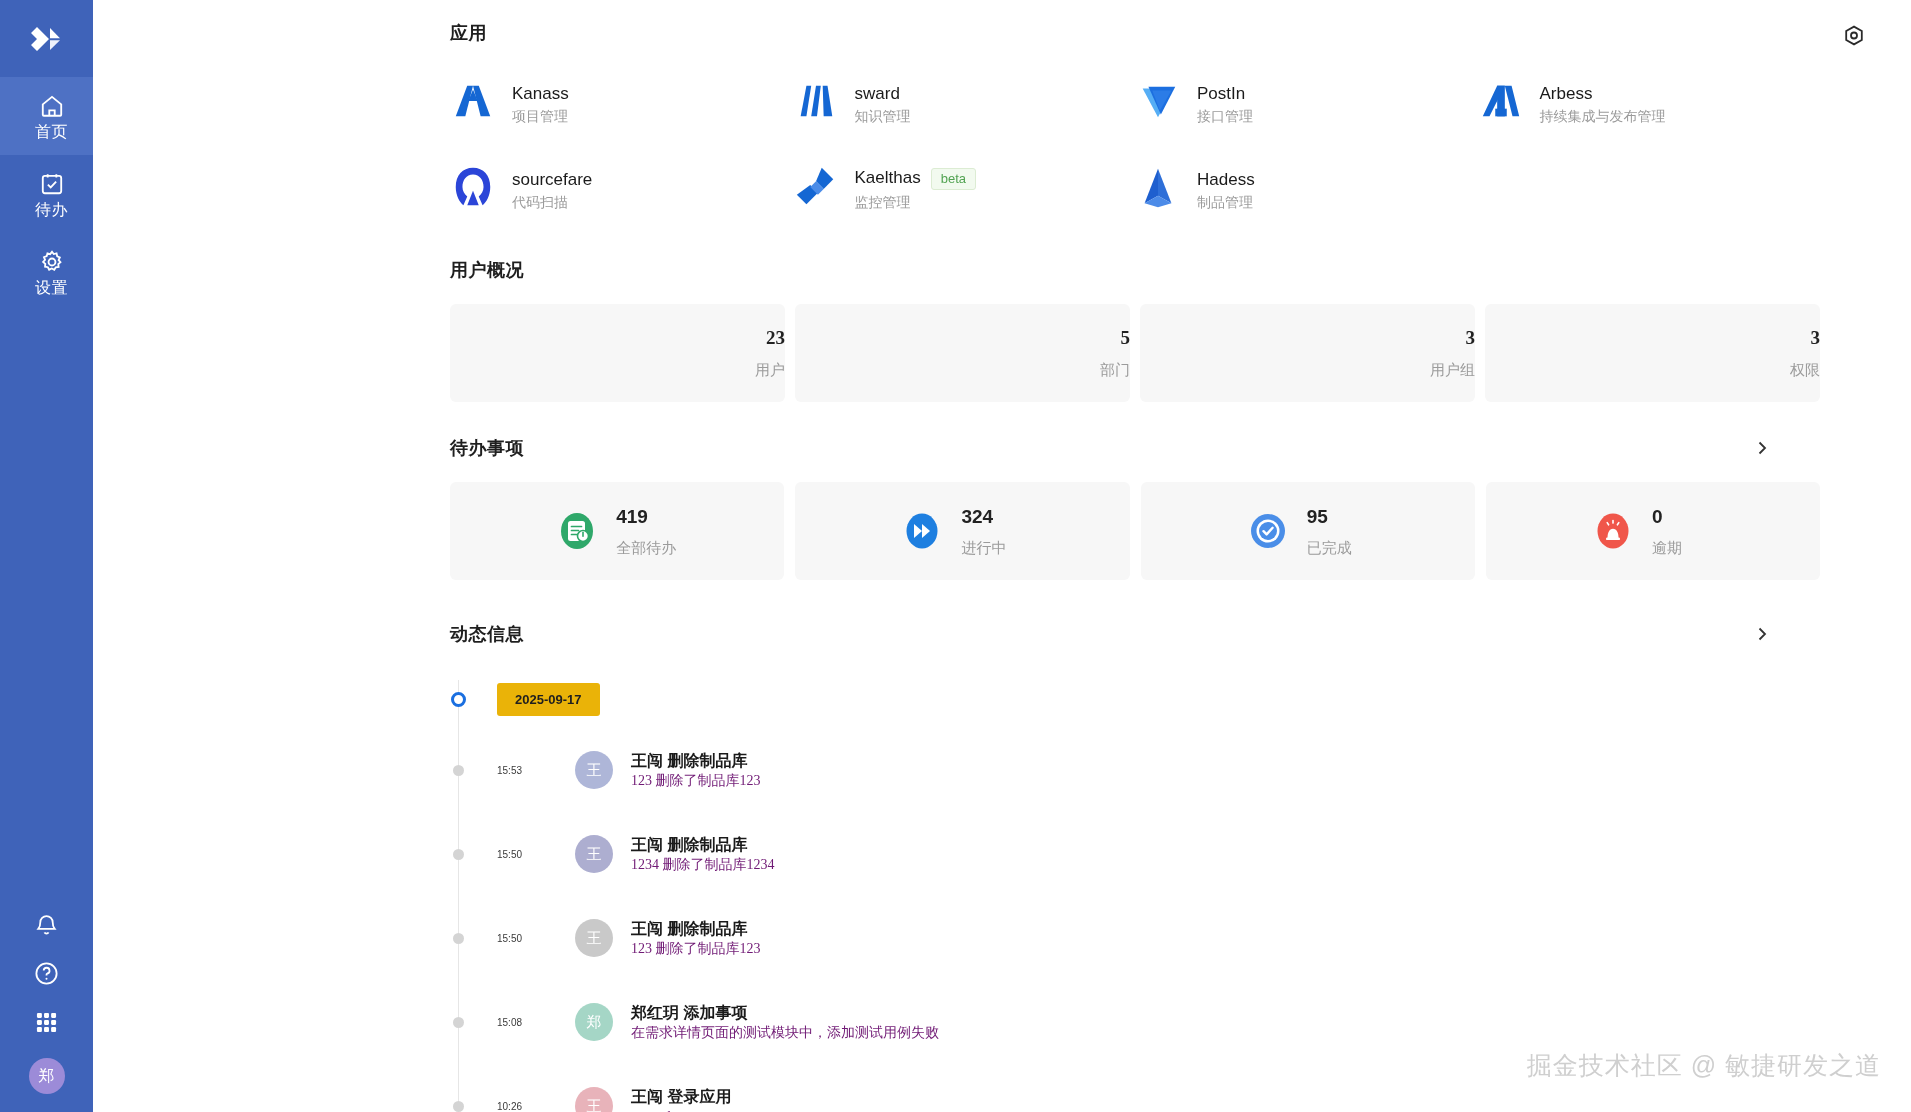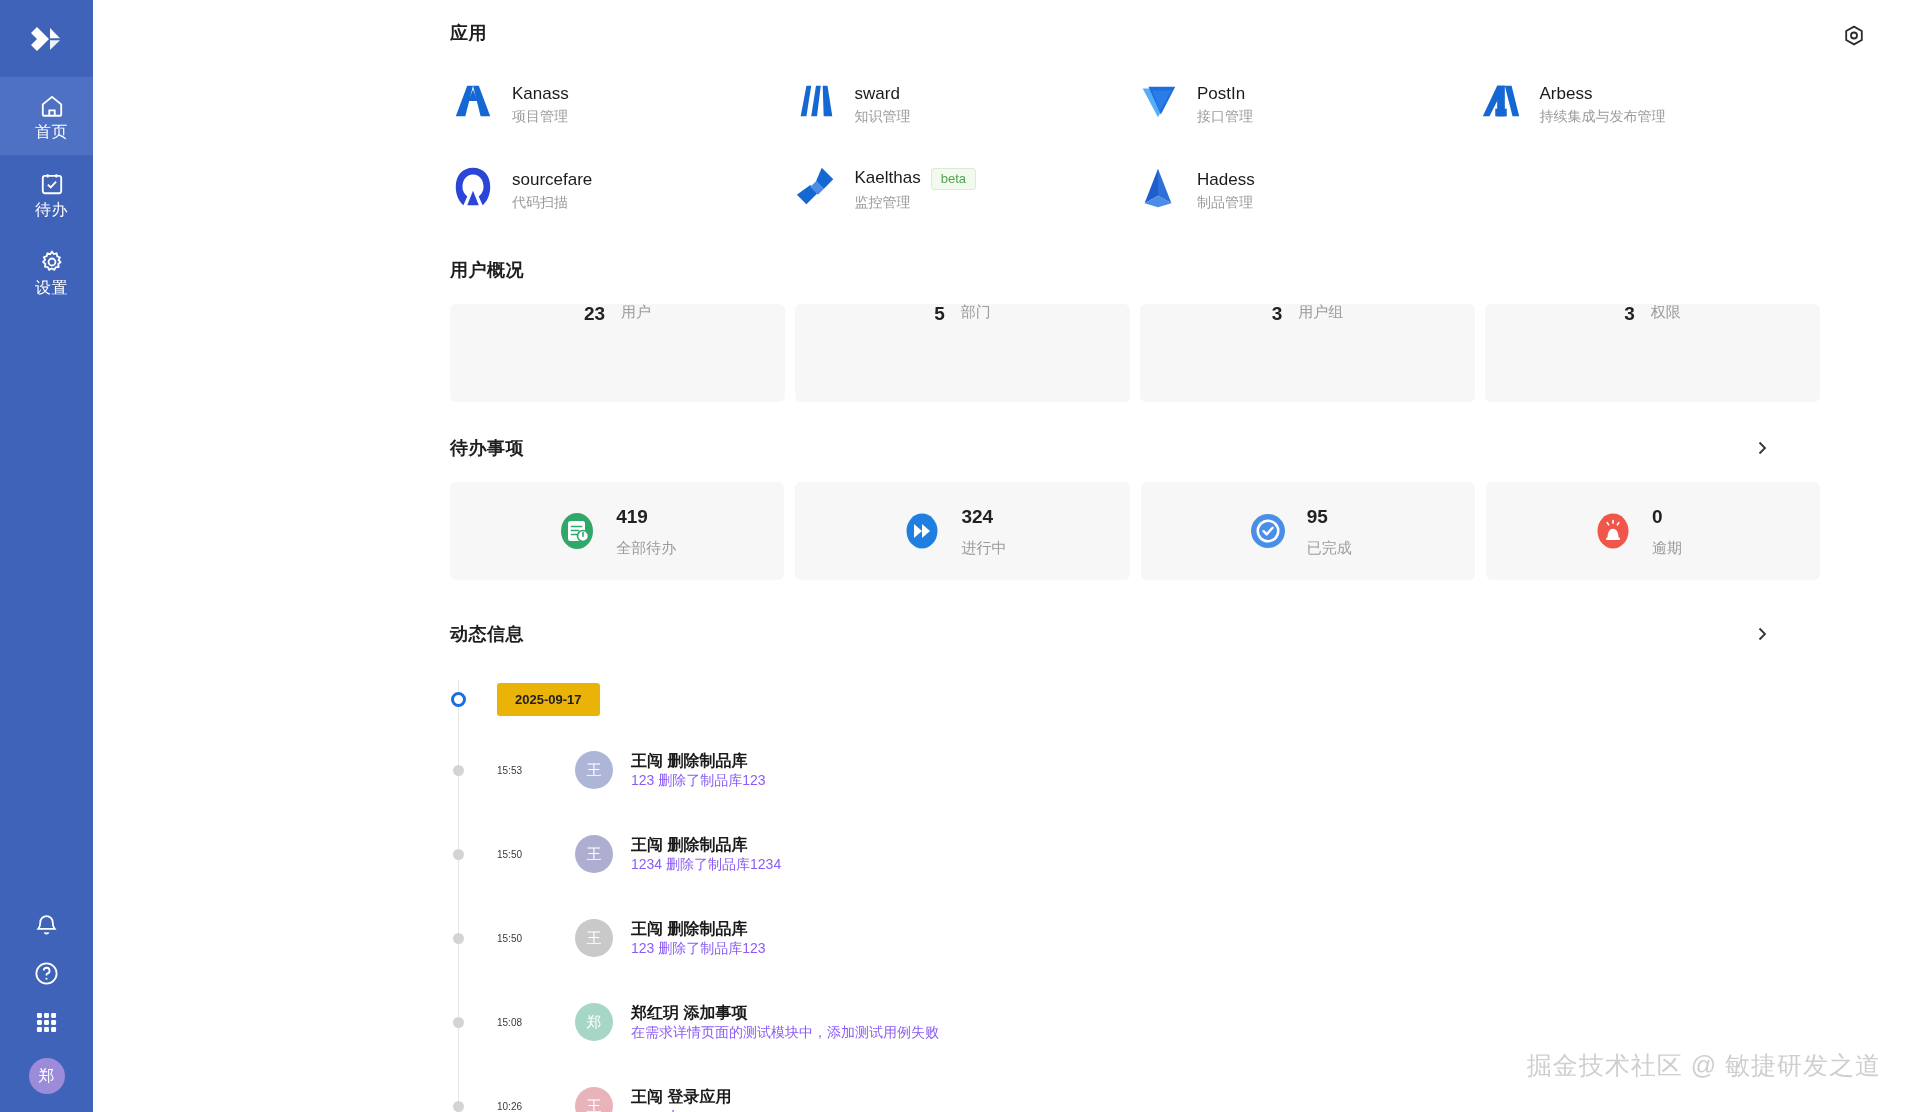--- a/index.html
+++ b/index.html
@@ -88,22 +88,22 @@
   }
 
   
   #user-section { position: absolute; left: 357px; top: 258px; width: 1370px; }
   .stat-grid {
     display: grid; grid-template-columns: repeat(4, 1fr);
     column-gap: 10px; margin-top: 22px;
   }
   .stat-card {
     background: #f7f7f7; border-radius: 6px; height: 98px;
-    display: flex; flex-direction: row; align-items: flex-start; justify-content: center;
-    gap: 16px; cursor: pointer;
+    display: flex; flex-direction: column; align-items: flex-end; justify-content: center;
+    gap: 16px; cursor: pointer; font-family: Liberation Serif, serif;
   }
   .stat-num { font-size: 19px; font-weight: bold; color: #222; line-height: 1; }
   .stat-lbl { font-size: 15px; color: #9b9b9b; line-height: 1; }
 
   
   #todo-section { position: absolute; left: 357px; top: 436px; width: 1370px; }
   .todo-grid {
     display: grid; grid-template-columns: repeat(4, 1fr);
     column-gap: 11px; margin-top: 22px;
   }
@@ -141,21 +141,21 @@
     margin-left: 47px; width: 78px; font-size: 10px; color: #3a3a3a;
     flex: 0 0 78px;
   }
   .tl-avatar {
     width: 38px; height: 38px; border-radius: 50%;
     display: flex; align-items: center; justify-content: center;
     font-size: 15px; color: #ffffff; flex: 0 0 38px;
   }
   .tl-body { margin-left: 18px; display: flex; flex-direction: column; gap: 3px; }
   .tl-title { font-size: 16px; font-weight: bold; color: #1a1a1a; line-height: 1.1; }
-  .tl-desc { font-size: 14px; color: #8b5cf6; line-height: 1.1; }
+  .tl-desc { font-size: 14px; color: #701a75; line-height: 1.1; font-family: Liberation Serif, serif; }
 
   .watermark {
     position: absolute; right: 30px; bottom: 30px;
     font-size: 25px; color: #cfcfcf; letter-spacing: 1px;
     white-space: nowrap; user-select: none;
   }
 </style>
 </head>
 <body>
 

